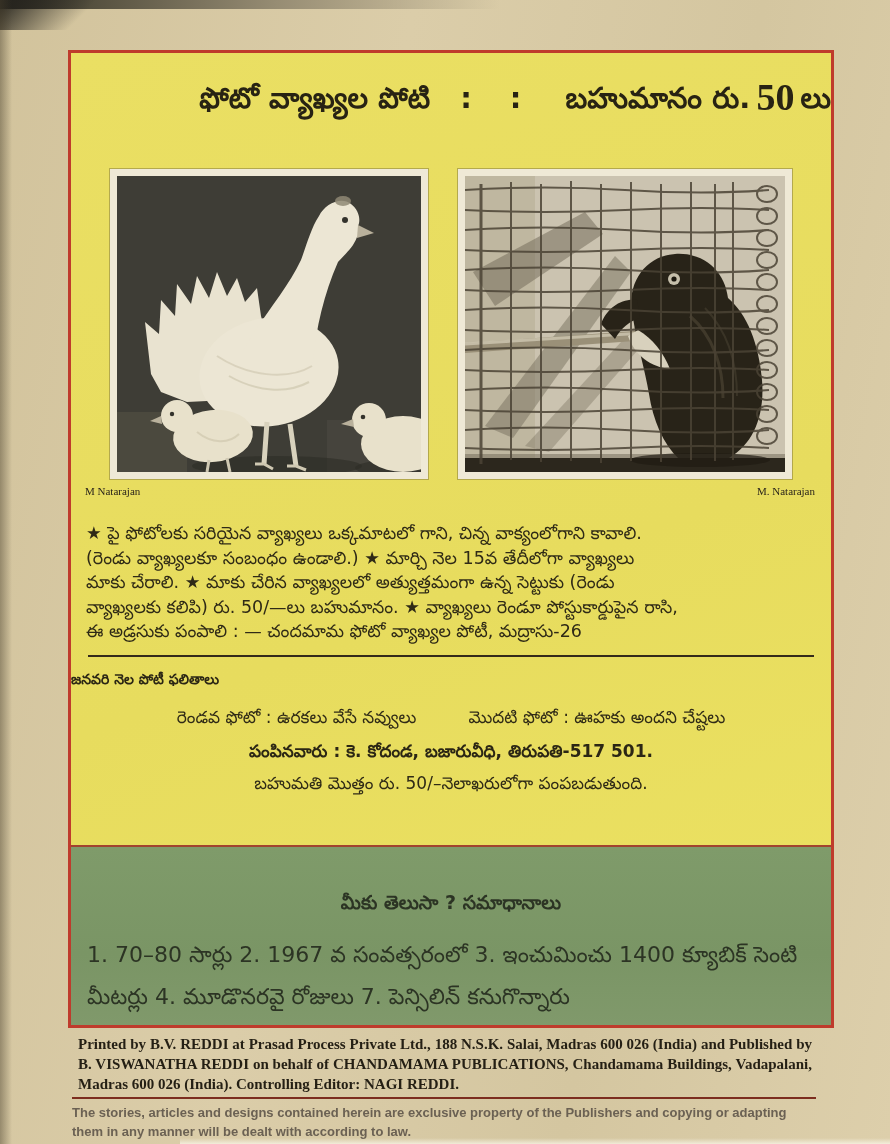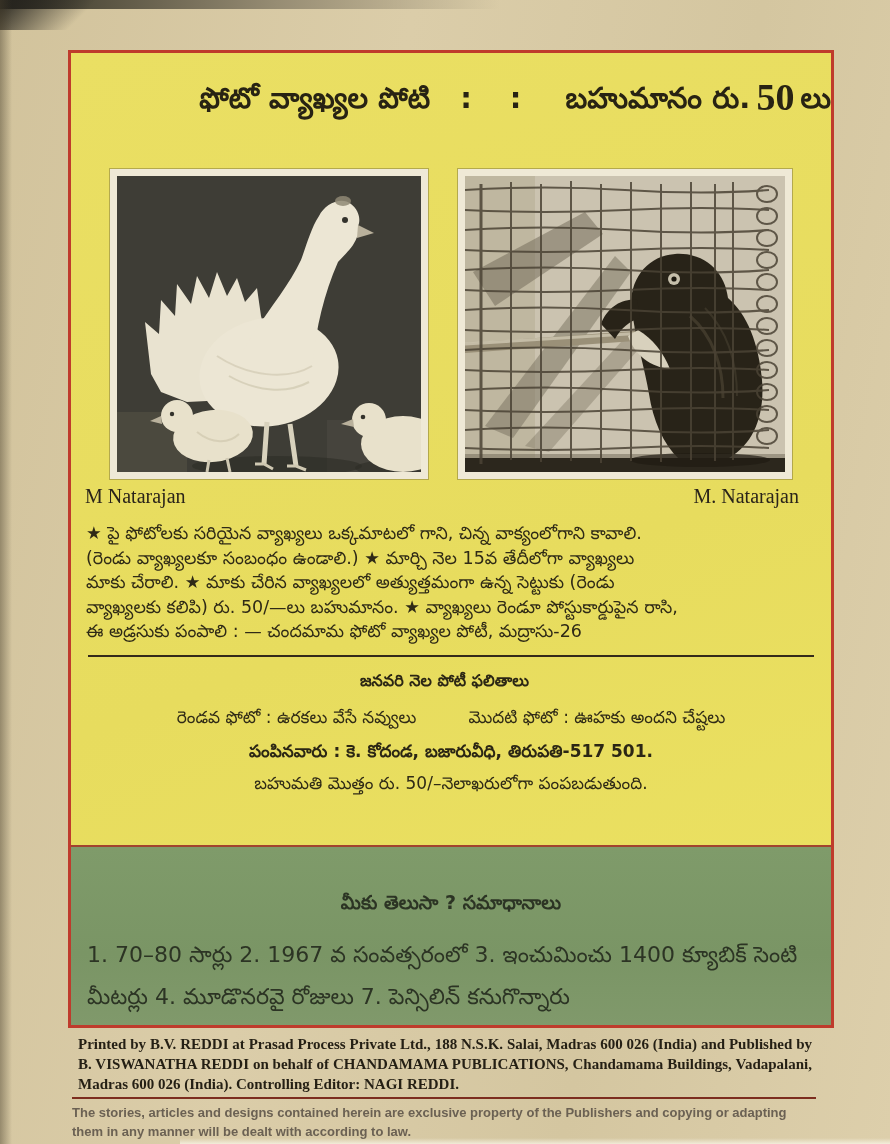--- a/index.html
+++ b/index.html
@@ -33,31 +33,31 @@
 
   .subtitle { position:absolute; top:76px; left:0; right:0; text-align:center;
     font-size:18.5px; color:#332e1a; }
 
   .photos-row { position:absolute; top:116px; left:0; right:0; padding:0 39px;
     display:flex; justify-content:space-between; }
   .photo { background:#efe9d6; padding:7px; box-shadow:0 0 0 1px rgba(60,50,30,.3); }
   .photo svg { display:block; }
 
   .credits-row { position:absolute; top:432px; left:0; right:0;
-    padding:0 32px 0 14px; display:flex; justify-content:space-between;
-    font-family:"Liberation Serif", serif; font-size:20px; color:#2a241a; }
+    padding:0 16px 0 14px; display:flex; justify-content:space-between;
+    font-family:"Liberation Serif", serif; font-size:11px; color:#2a241a; }
 
   .rules { position:absolute; top:468px; left:0; right:0; padding:0 15px;
     font-size:17.5px; line-height:24.6px; color:#2f2a16; text-align:justify; }
 
   .divider { position:absolute; top:602px; left:17px; right:17px;
     border-top:2px solid #342a1a; }
 
-  .results-heading { position:absolute; top:618px; left:0; right:13px; text-align:center;
-    font-size:16px; font-weight:bold; color:#2b2614; }
+  .results-heading { position:absolute; top:618px; left:0; right:13px; text-align:left;
+    font-size:14px; font-weight:bold; color:#2b2614; }
   .results-captions { position:absolute; top:654px; left:0; right:0;
     display:flex; justify-content:center; gap:52px; font-size:17px; color:#2f2a16; }
   .results-winner { position:absolute; top:688px; left:0; right:0; text-align:center;
     font-size:17px; font-weight:bold; color:#2b2614; }
   .results-prize { position:absolute; top:720px; left:0; right:0; text-align:center;
     font-size:17px; color:#2f2a16; }
 
   .quiz-panel { position:absolute; bottom:0; left:0; right:0; height:180px;
     background:linear-gradient(180deg,#7f9b6a 0%, #7a9565 60%, #80996b 100%);
     border-top:2px solid #a2432f; color:#2c3424; }

